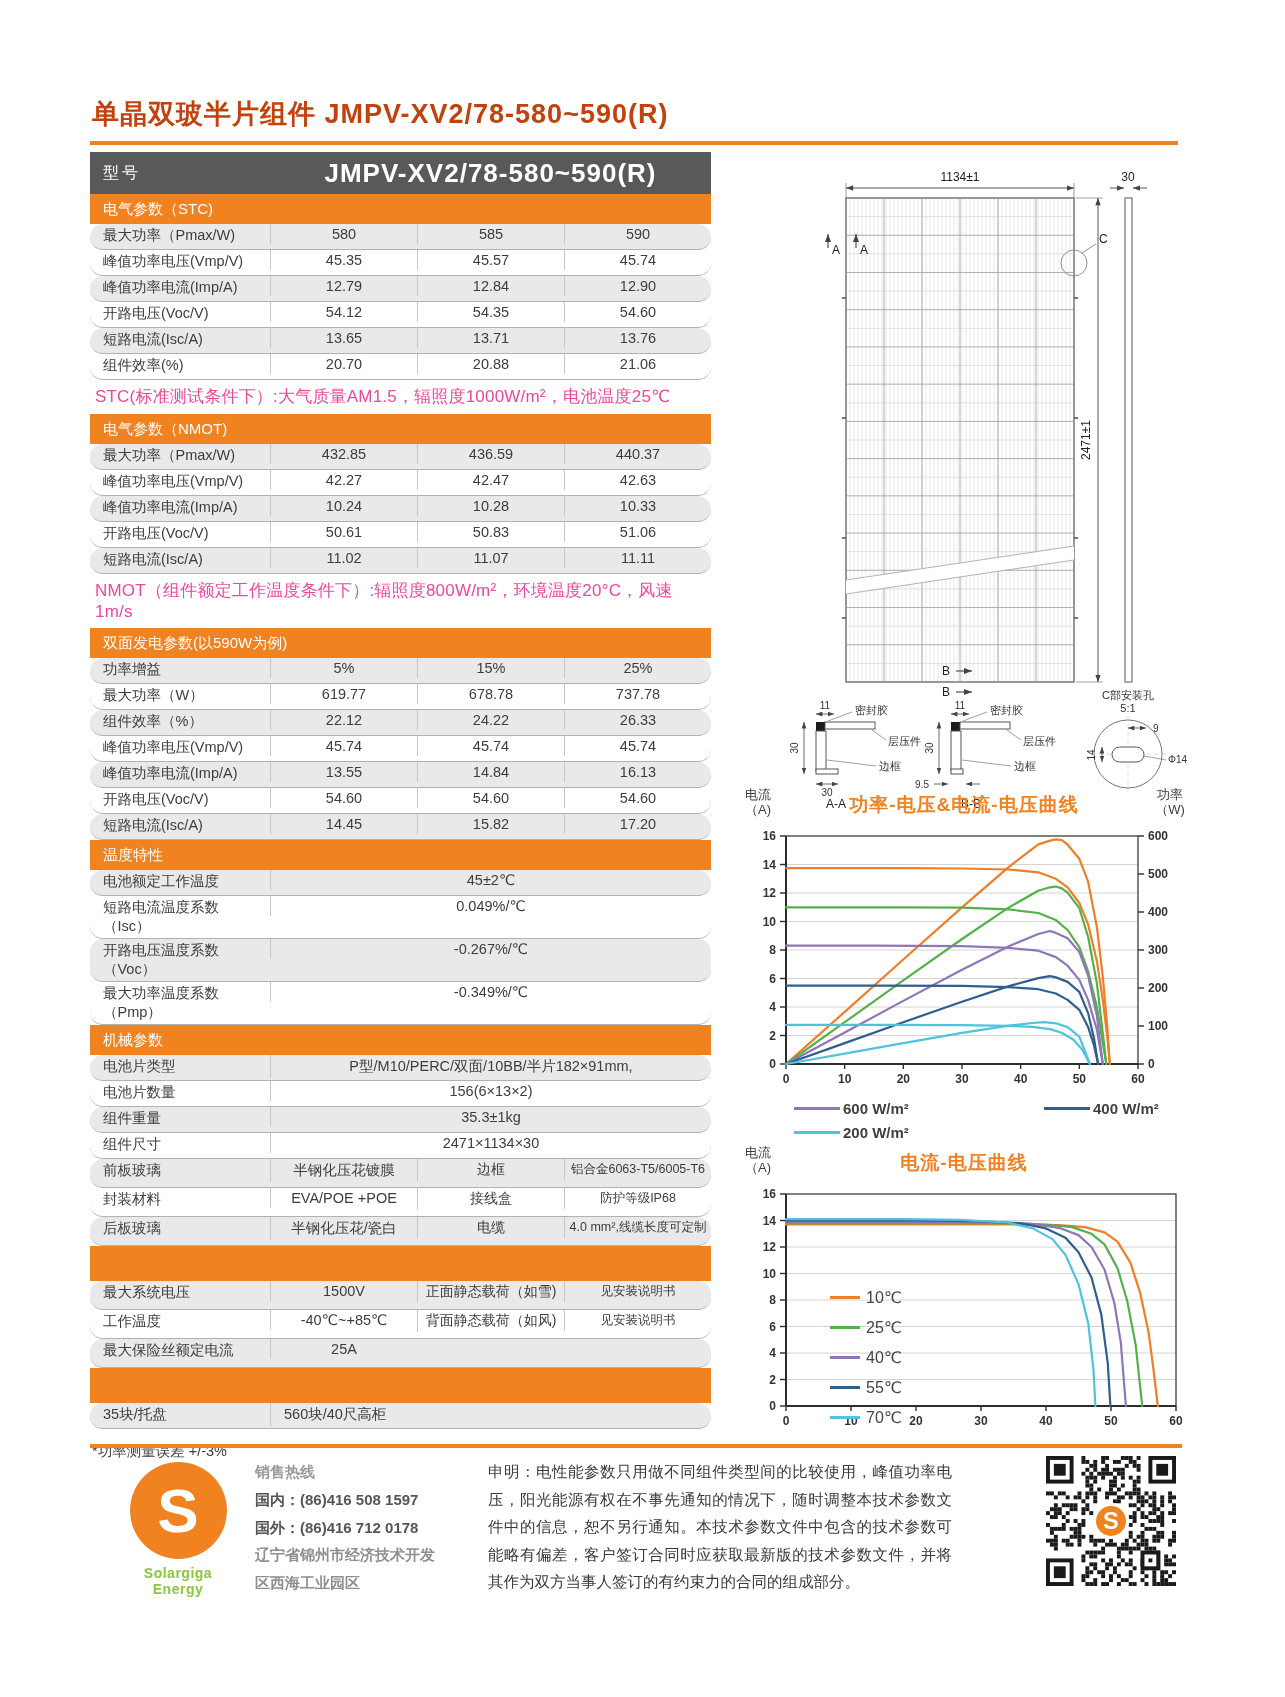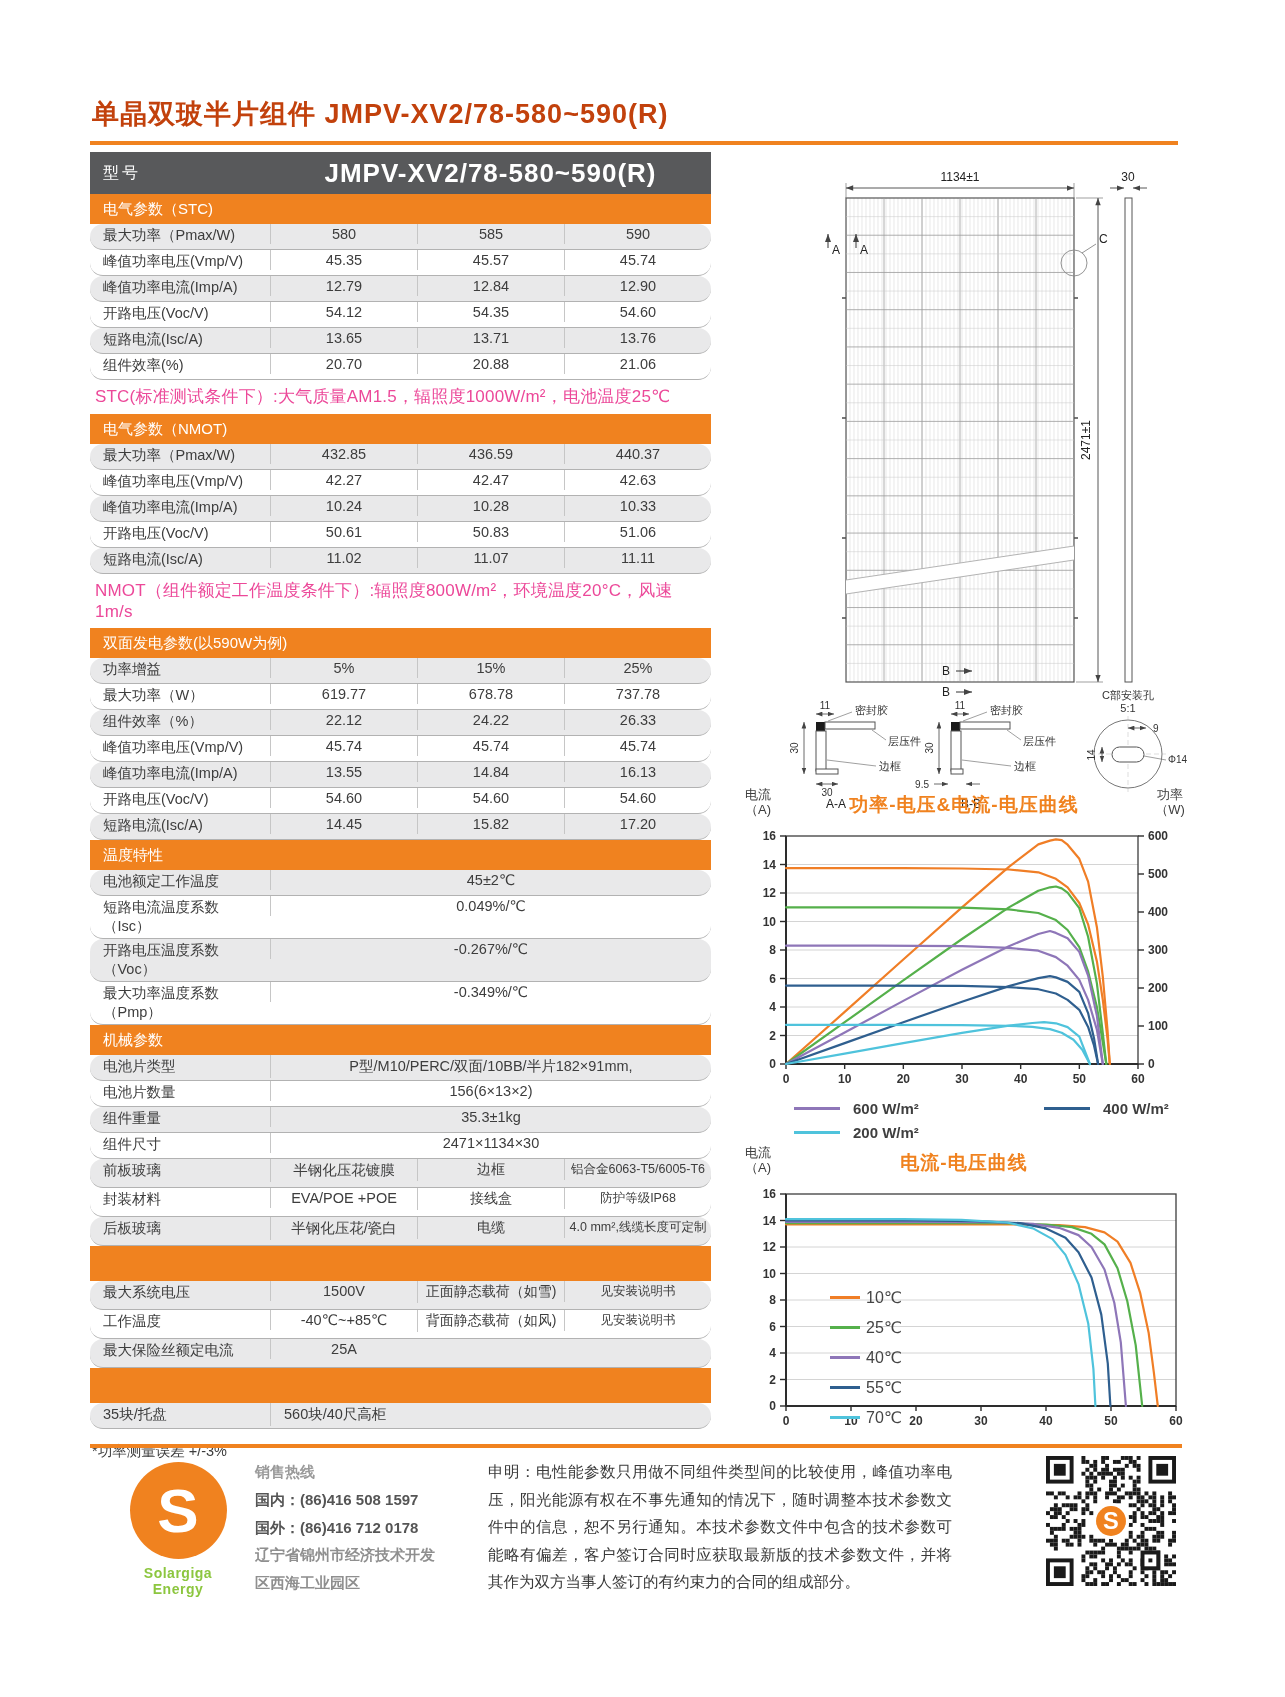--- a/index.html
+++ b/index.html
@@ -46,21 +46,21 @@
 
   
   .chart{position:absolute;width:472px;}
   #chart1{left:728px;top:788px;}
   #chart2{left:728px;top:1146px;}
   .cap-row{display:flex;align-items:flex-start;height:38px;}
   .axis-cap{width:60px;font-size:13px;color:#3d3d3d;white-space:pre-line;line-height:1.15;text-align:center;}
   .chart-title{flex:1;text-align:center;font-size:19px;font-weight:700;color:var(--accent);padding-top:4px;letter-spacing:1px;}
   .tick{font:700 12px "Liberation Sans",sans-serif;fill:#333;}
   .legend1{display:grid;grid-template-columns:250px 1fr;margin:2px 0 0 66px;row-gap:7px;}
-  .leg-item{display:flex;align-items:center;gap:13px;font-size:15px;font-weight:700;color:#3f3f3f;}
+  .leg-item{display:flex;align-items:center;gap:3px;font-size:15px;font-weight:700;color:#3f3f3f;}
   .leg-swatch{width:46px;height:3px;}
   .legend2{position:absolute;left:102px;top:142px;display:flex;flex-direction:column;gap:11px;}
   .legend2 .leg-item{font-size:16px;font-weight:400;color:#444;gap:6px;}
   .legend2 .leg-swatch{width:30px;height:2.5px;}
 
   
   .footer-rule{position:absolute;left:90px;top:1444px;width:1092px;height:4px;background:var(--accent);}
   .logo{position:absolute;left:118px;top:1462px;width:120px;text-align:center;}
   .logo-circle{width:97px;height:97px;border-radius:50%;background:var(--accent);color:#fff;display:flex;align-items:center;justify-content:center;font-size:62px;font-weight:800;margin:0 auto;}
   .logo-brand{margin-top:6px;font-size:14px;font-weight:700;color:#8CC63F;letter-spacing:.5px;}

